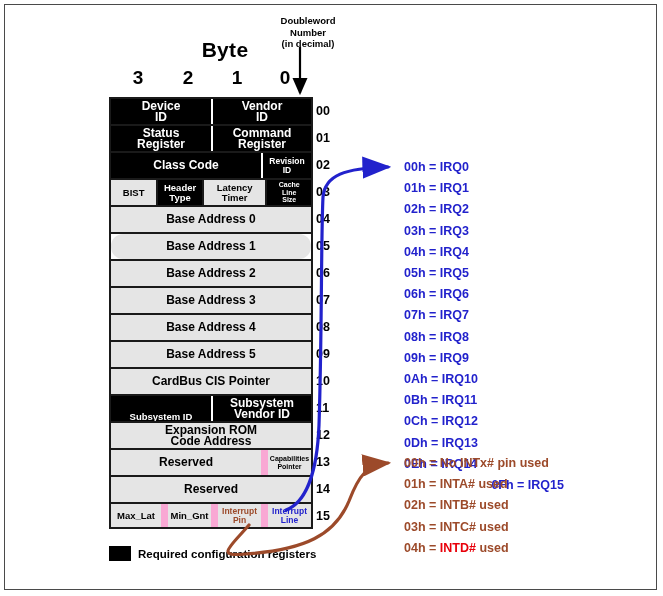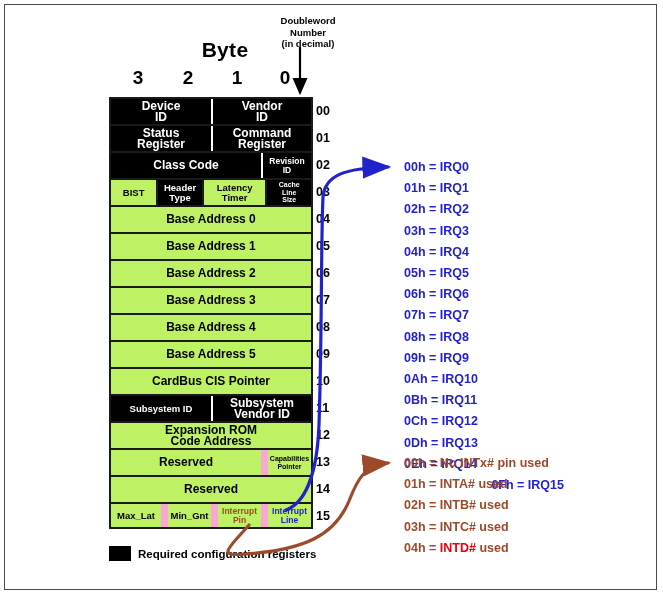--- a/index.html
+++ b/index.html
@@ -52,21 +52,21 @@
   .cell{
     display:flex;align-items:center;justify-content:center;
     text-align:center;
     box-sizing:border-box;
     overflow:hidden;
     line-height:10.5px;
     font-weight:bold;
   }
   .cell + .cell{border-left:2px solid #ffffff;}
   .blk{background:#000000;color:#ffffff;}
-  .wht{background:#bef264;color:#000000;}
+  .wht{background:#e5e5e5;color:#000000;}
   .wht + .wht{border-left:7px solid #f9a8d4;}
   .blk + .wht, .wht + .blk{border-left:2px solid #1a1a1a;}
   .f12{font-size:12px;}
   .f10{font-size:9.5px;line-height:9.5px;}
   .f8{font-size:7px;line-height:7.5px;}
   .f9{font-size:8.5px;line-height:9px;}
 
   .dwnum{
     left:311px;width:24px;height:27px;
     display:flex;align-items:center;
@@ -186,21 +186,21 @@
         </div>
       </div>
       <div class="row">
         <div class="cell wht f12" style="width: 240px;">
           <div>
             <div>Base Address 0</div>
           </div>
         </div>
       </div>
       <div class="row">
-        <div class="cell wht f12" style="width: 200px;">
+        <div class="cell wht f12" style="width: 200px; border-radius: 12px;">
           <div>
             <div>Base Address 1</div>
           </div>
         </div>
       </div>
       <div class="row">
         <div class="cell wht f12" style="width: 224px;">
           <div>
             <div>Base Address 2</div>
           </div>
@@ -228,21 +228,21 @@
         </div>
       </div>
       <div class="row">
         <div class="cell wht f12" style="width: 200px;">
           <div>
             <div>CardBus CIS Pointer</div>
           </div>
         </div>
       </div>
       <div class="row">
-        <div class="cell blk f10" style="width: 108px;">
+        <div class="cell blk f10" style="width: 108px; align-items: flex-end;">
           <div>
             <div>Subsystem ID</div>
           </div>
         </div>
         <div class="cell blk f12" style="width: 108px;">
           <div>
             <div>Subsystem</div>
             <div>Vendor ID</div>
           </div>
         </div>

